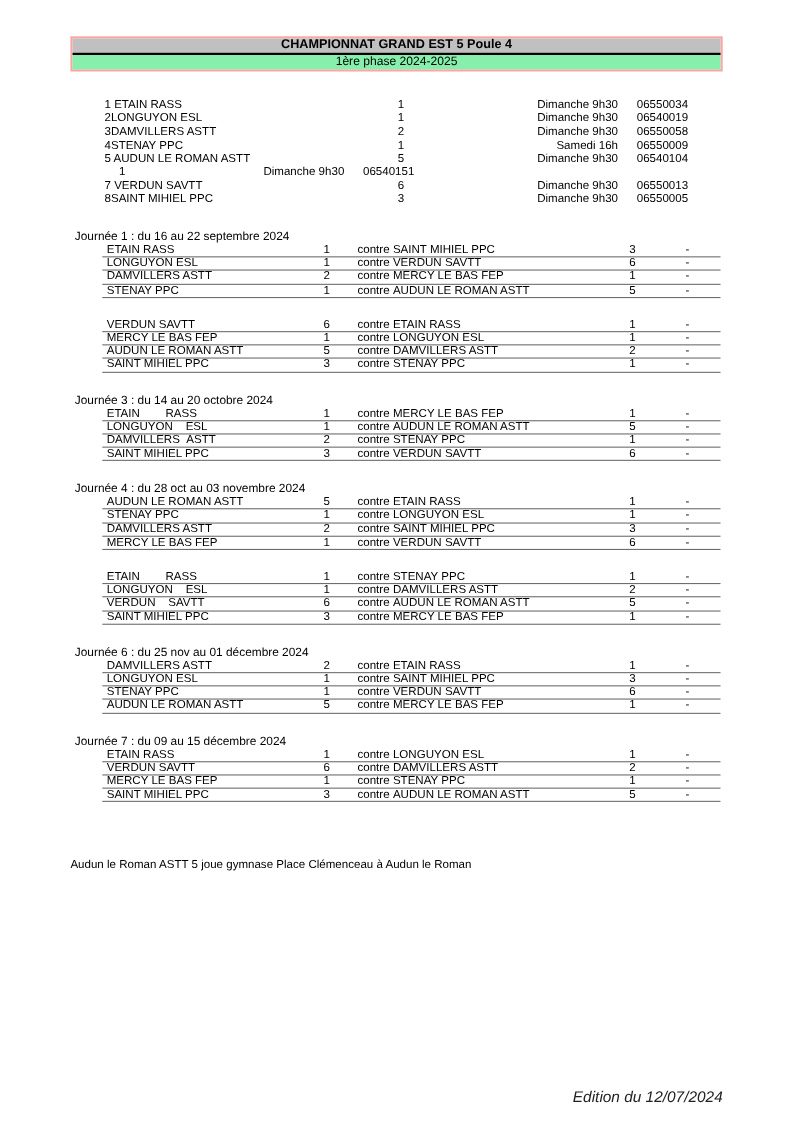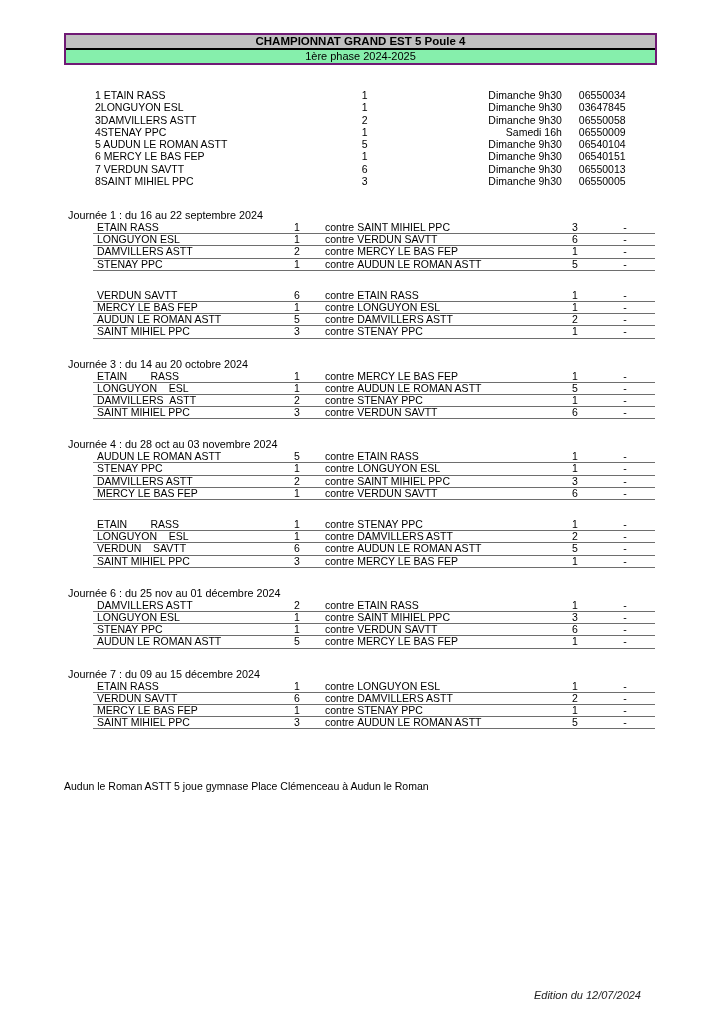--- a/index.html
+++ b/index.html
@@ -2,21 +2,21 @@
 <html><head>
 <meta charset="utf-8">
 <style>
   html,body{margin:0;padding:0;}
   body{
     width:724px;height:1024px;background:#ffffff;position:relative;
     font-family:"Liberation Sans","DejaVu Sans",sans-serif;
     font-size:10.5px;color:#000;overflow:hidden;
   }
   
-  .header-box{position:absolute;left:64px;top:33px;width:593px;border:2px solid #701a75;box-sizing:border-box;}
+  .header-box{position:absolute;left:64px;top:33px;width:593px;border:2px solid #fca5a5;box-sizing:border-box;}
   .header-row1{background:#c0c0c0;border-bottom:2px solid #000;text-align:center;font-weight:bold;font-size:11.5px;line-height:13px;height:13px;}
   .header-row2{background:#86efac;text-align:center;font-size:11px;line-height:13px;height:13px;}
 
   
   .teams{position:absolute;left:64px;top:89px;width:593px;}
   .team-row{display:flex;margin-left:31px;line-height:12.3px;white-space:pre;}
   .t-name{width:260px;}
   .t-number{width:32px;text-align:center;}
   .t-schedule{width:186px;text-align:right;}
   .t-club_code{margin-left:17px;width:80px;}
@@ -28,37 +28,37 @@
   .j-table{margin-left:29px;width:562px;}
   .match-row{display:flex;height:12.2px;box-sizing:border-box;border-bottom:1px solid #6e6e6e;line-height:11.3px;white-space:pre;}
   .c-home{width:176px;padding-left:4px;box-sizing:border-box;overflow:hidden;}
   .c-hscore{width:56px;text-align:center;}
   .c-versus{width:220px;overflow:hidden;}
   .versus-label{margin-right:3px;}
   .c-ascore{width:60px;text-align:center;}
   .c-result{width:40px;text-align:center;}
 
   .footer-note{position:absolute;left:64px;top:780px;font-size:10.5px;}
-  .edition{position:absolute;top:989px;right:83px;font-style:italic;font-size:11px;color:#222;}
+  .edition{position:absolute;top:989px;right:67px;font-style:italic;font-size:14px;color:#222;}
 </style>
 </head>
 <body>
 
 <div class="header-box">
   <div class="header-row1">CHAMPIONNAT GRAND EST 5 Poule 4</div>
   <div class="header-row2">1ère phase 2024-2025</div>
 </div>
 
 <div class="teams" id="teams-list">
     <div class="team-row"><span class="t-name">1 ETAIN RASS</span><span class="t-number">1</span><span class="t-schedule">Dimanche 9h30</span><span class="t-club_code">06550034</span></div>
-    <div class="team-row"><span class="t-name">2LONGUYON ESL</span><span class="t-number">1</span><span class="t-schedule">Dimanche 9h30</span><span class="t-club_code">03647845</span></div>
+    <div class="team-row"><span class="t-name">2LONGUYON ESL</span><span class="t-number">1</span><span class="t-schedule">Dimanche 9h30</span><span class="t-club_code">06540019</span></div>
     <div class="team-row"><span class="t-name">3DAMVILLERS ASTT</span><span class="t-number">2</span><span class="t-schedule">Dimanche 9h30</span><span class="t-club_code">06550058</span></div>
     <div class="team-row"><span class="t-name">4STENAY PPC</span><span class="t-number">1</span><span class="t-schedule">Samedi 16h</span><span class="t-club_code">06550009</span></div>
     <div class="team-row"><span class="t-name">5 AUDUN LE ROMAN ASTT</span><span class="t-number">5</span><span class="t-schedule">Dimanche 9h30</span><span class="t-club_code">06540104</span></div>
-    <div class="team-row"><span class="t-name">6 MERCY LE BAS FEP</span><span class="t-number">1</span><span class="t-schedule">Dimanche 9h30</span><span class="t-club_code">06540151</span></div>
+    <div class="team-row"><span class="t-number">1</span><span class="t-schedule">Dimanche 9h30</span><span class="t-club_code">06540151</span></div>
     <div class="team-row"><span class="t-name">7 VERDUN SAVTT</span><span class="t-number">6</span><span class="t-schedule">Dimanche 9h30</span><span class="t-club_code">06550013</span></div>
     <div class="team-row"><span class="t-name">8SAINT MIHIEL PPC</span><span class="t-number">3</span><span class="t-schedule">Dimanche 9h30</span><span class="t-club_code">06550005</span></div>
   </div>
 
 <div class="journees" id="journees">
     <section class="journee">
       <div class="j-heading">Journée 1 : du 16 au 22 septembre 2024</div>
       <div class="j-table">
         <div class="match-row"><span class="c-home">ETAIN RASS</span><span class="c-hscore">1</span><span class="c-versus"><span class="versus-label">contre</span><span class="away-name">SAINT MIHIEL PPC</span></span><span class="c-ascore">3</span><span class="c-result">-</span></div>
         <div class="match-row"><span class="c-home">LONGUYON ESL</span><span class="c-hscore">1</span><span class="c-versus"><span class="versus-label">contre</span><span class="away-name">VERDUN SAVTT</span></span><span class="c-ascore">6</span><span class="c-result">-</span></div>

